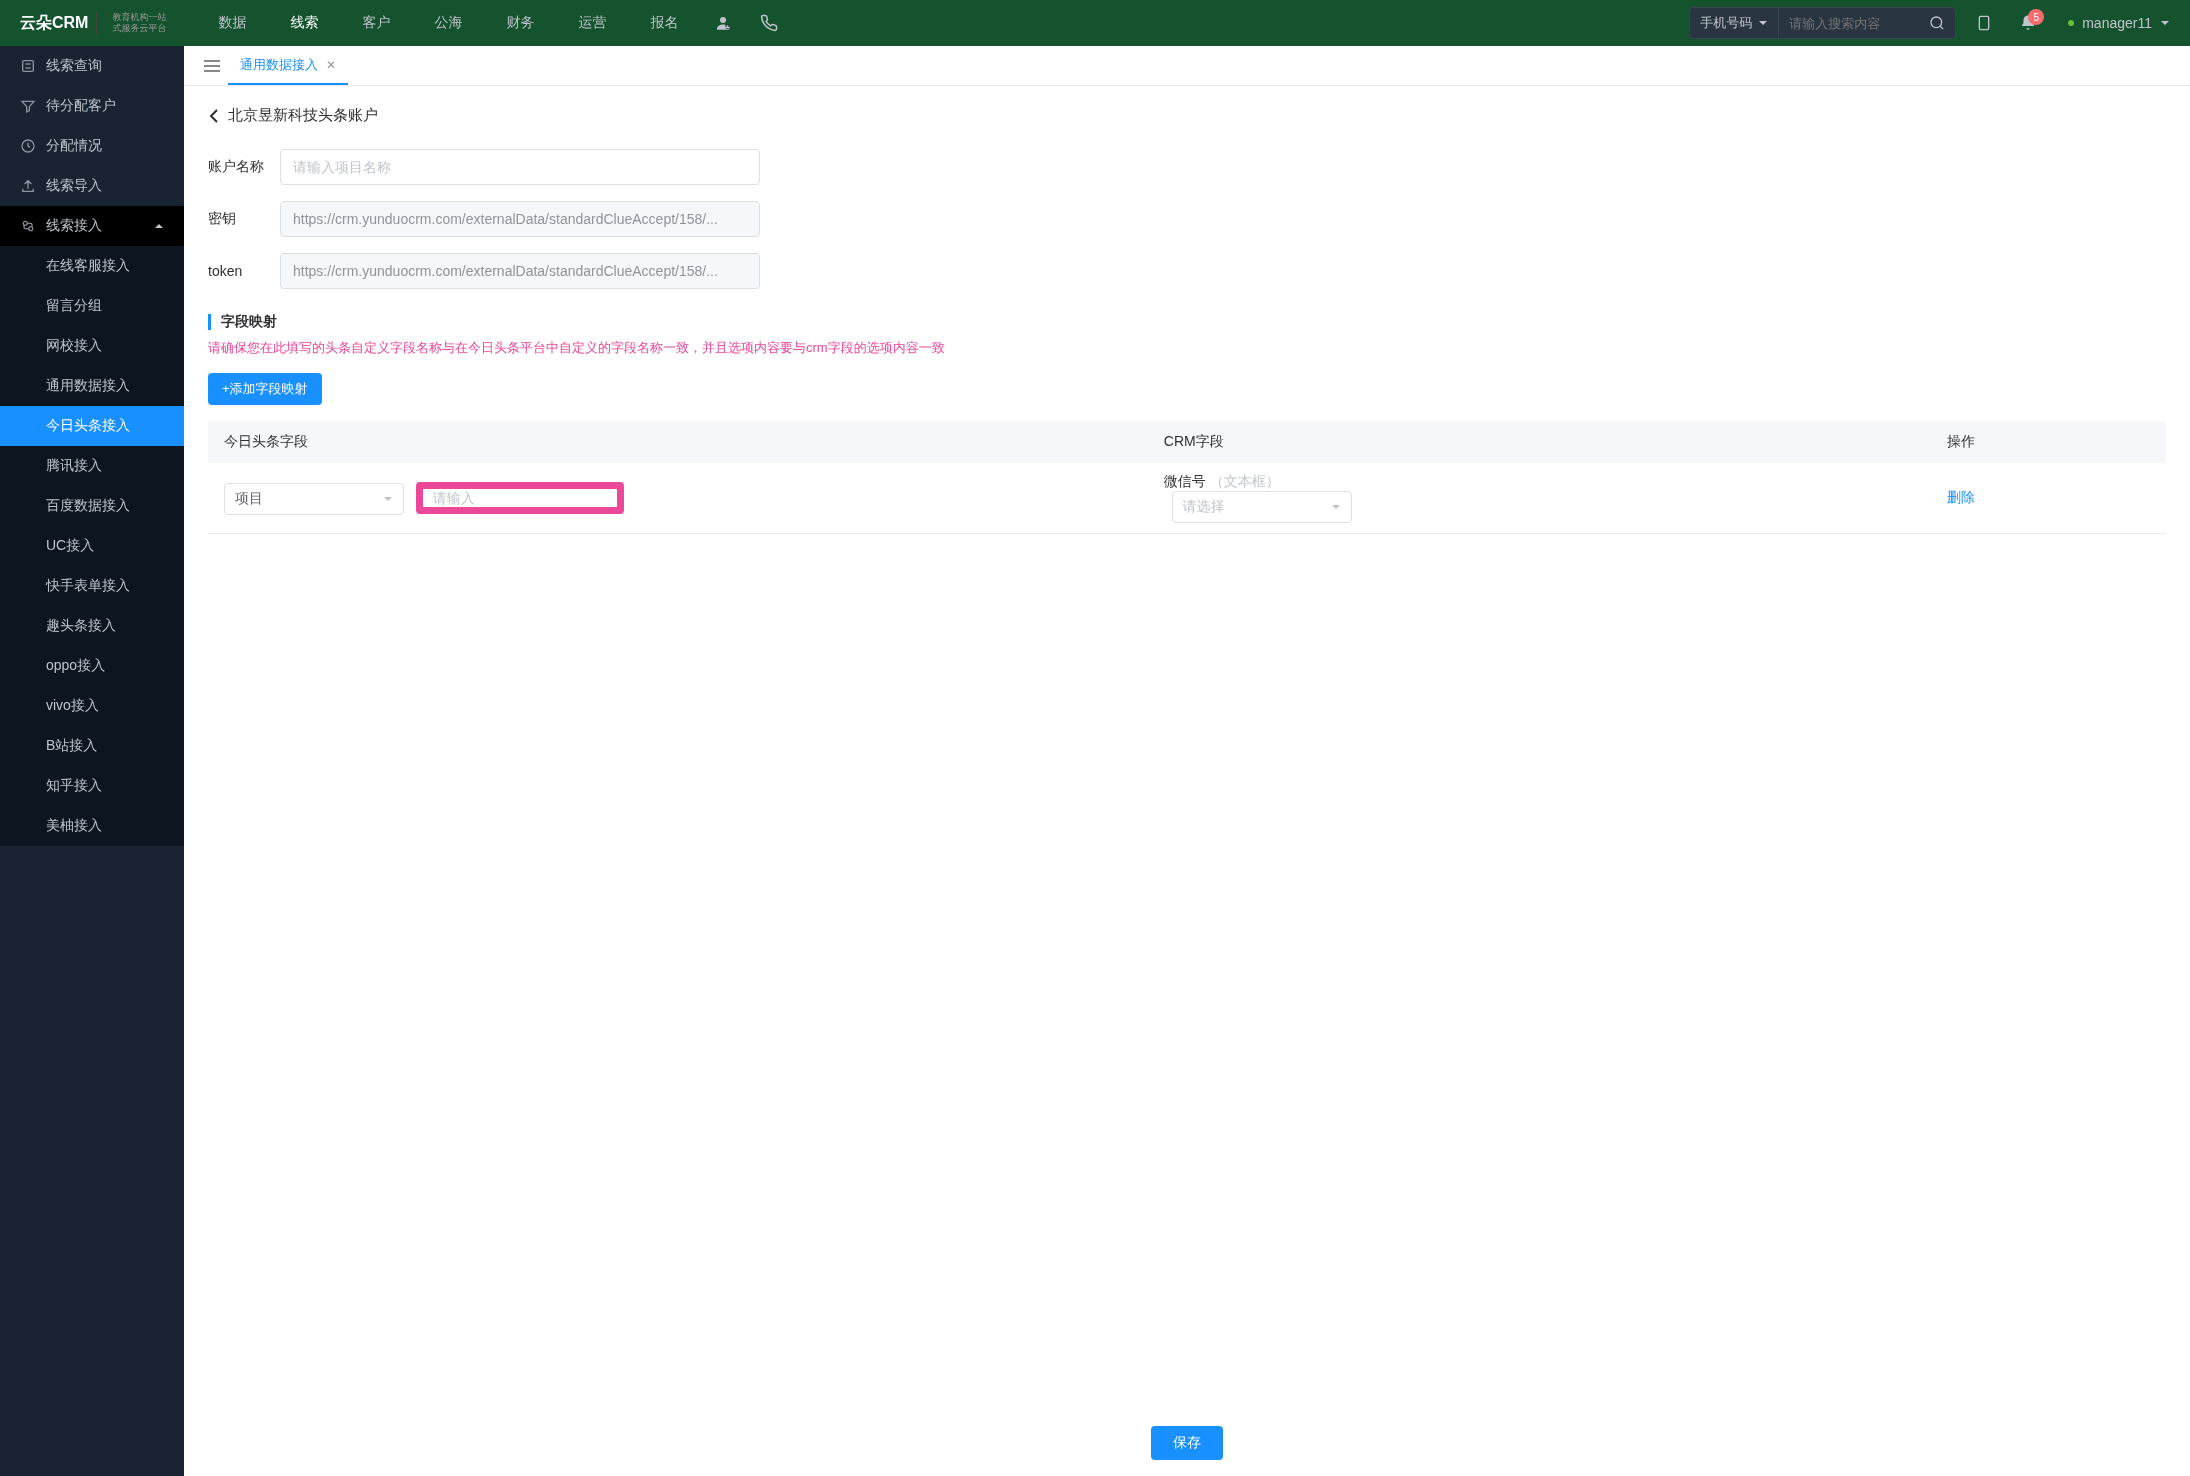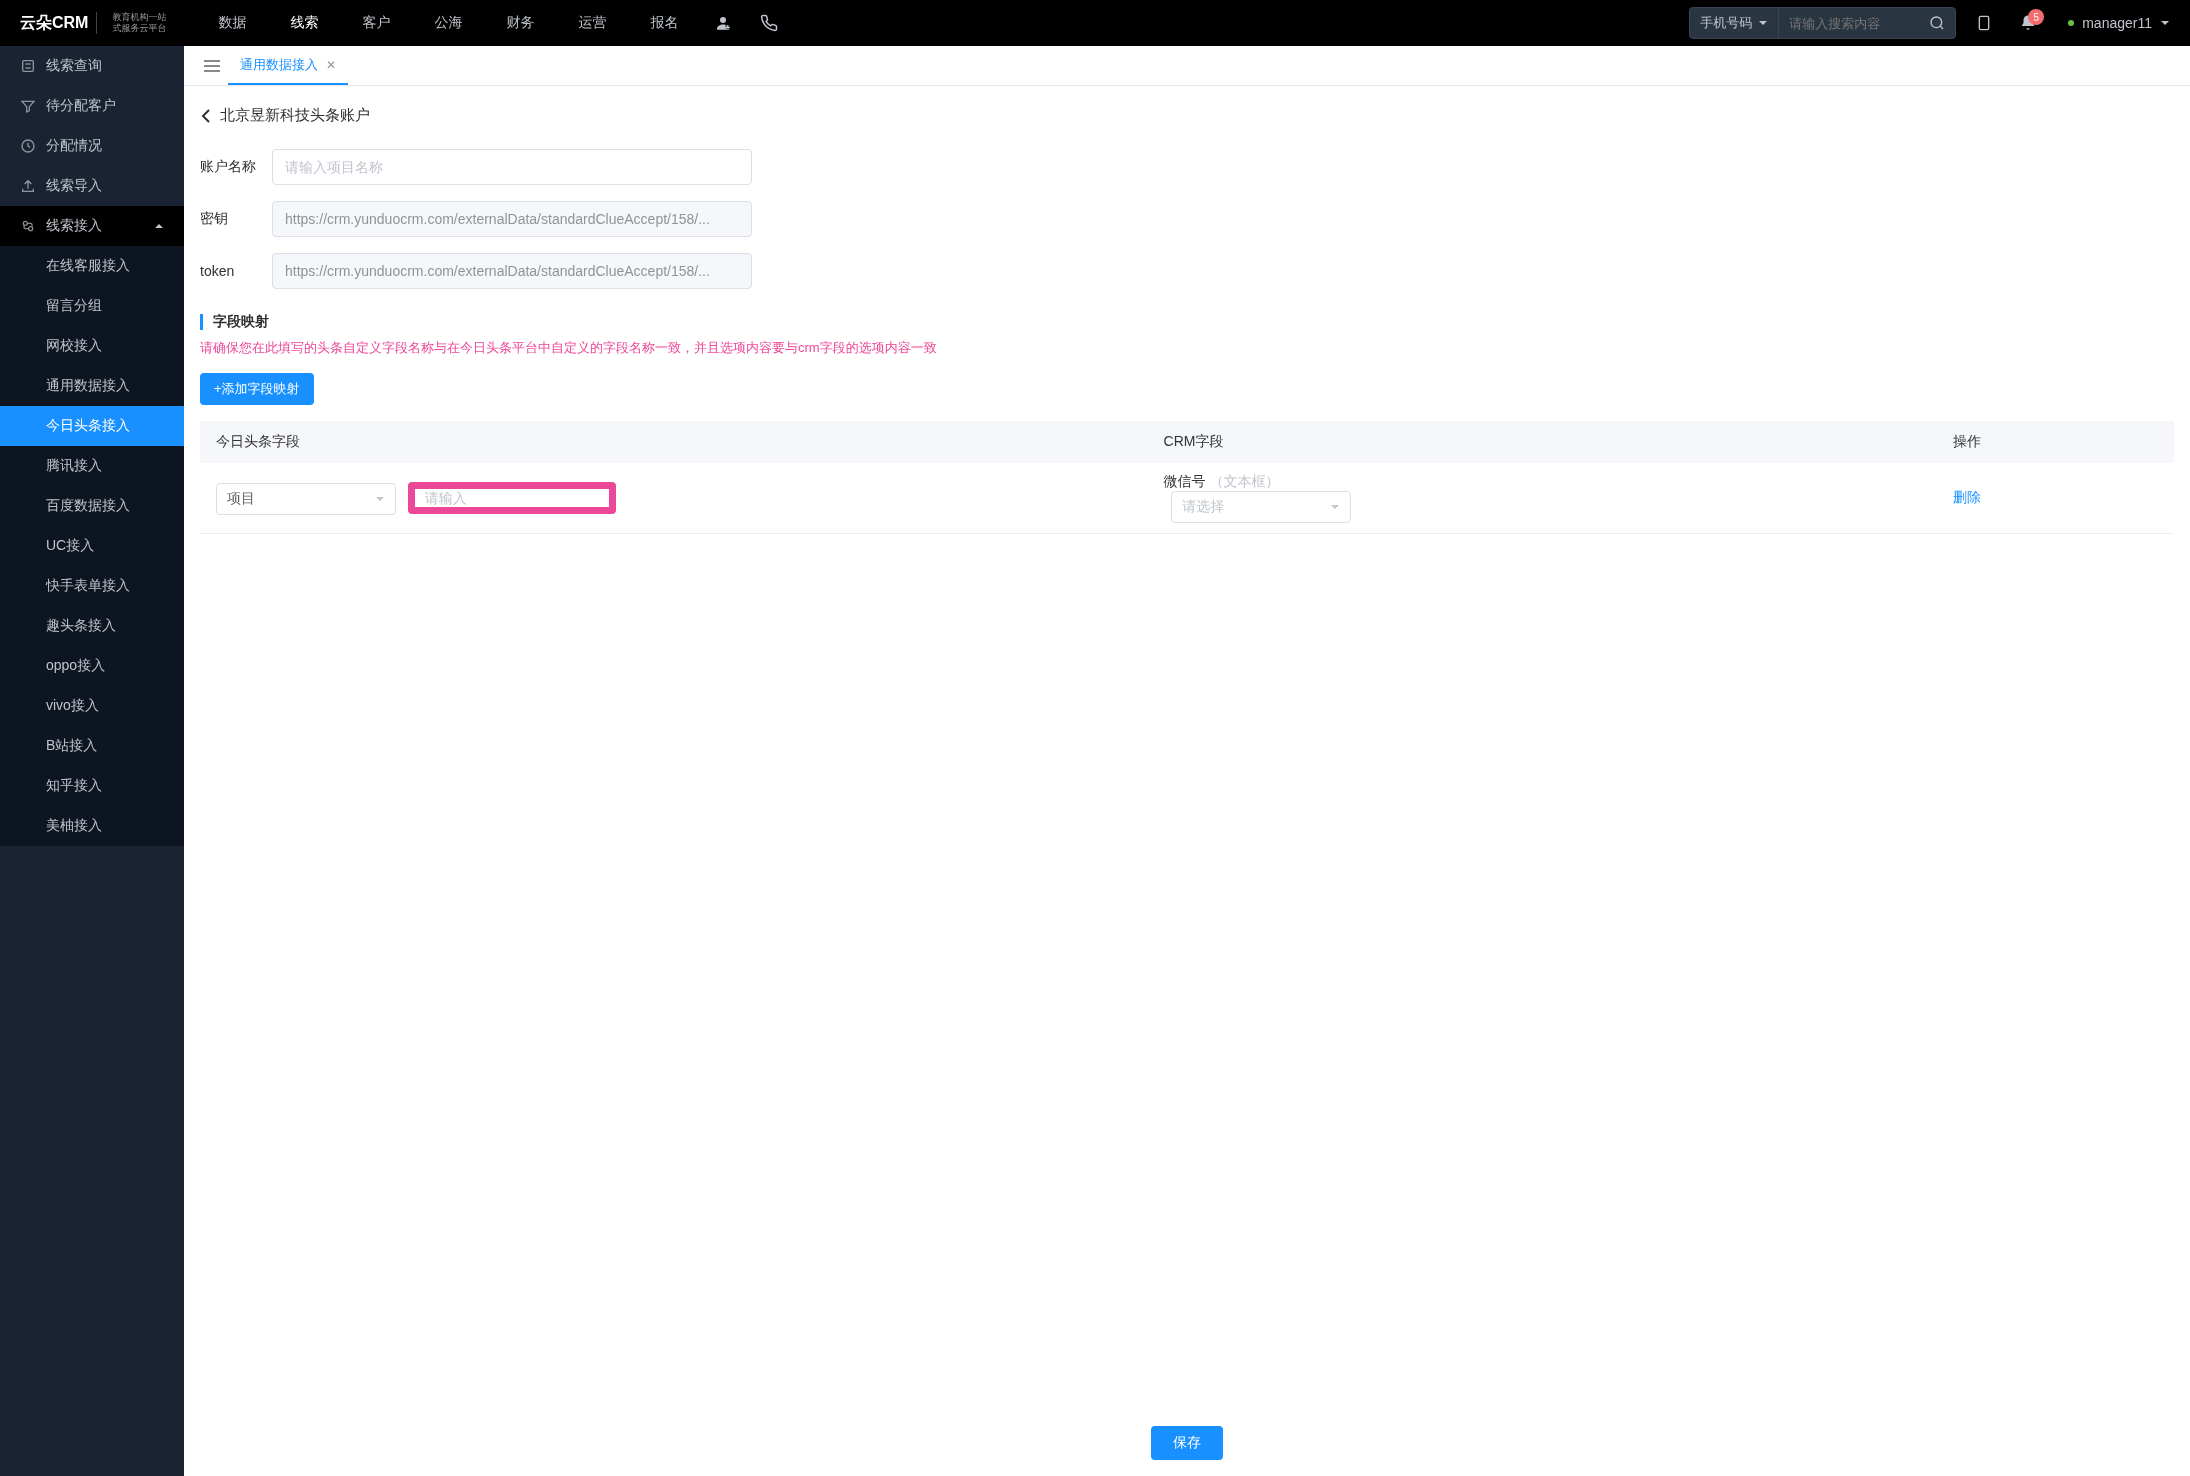--- a/index.html
+++ b/index.html
@@ -1,19 +1,19 @@
 <!DOCTYPE html>
 <html><head>
 <meta charset="utf-8">
 <style>
 * { margin: 0; padding: 0; box-sizing: border-box; }
 body { font-family: -apple-system, BlinkMacSystemFont, "PingFang SC", "Microsoft YaHei", sans-serif; background: #f5f7fa; font-size: 14px; color: #333; }
 
 
-.header { background: #000000; height: 46px; display: flex; align-items: center; padding: 0 0 0 20px; color: #fff; }
+.header { background: #14532d; height: 46px; display: flex; align-items: center; padding: 0 0 0 20px; color: #fff; }
 .logo { display: flex; align-items: center; margin-right: 30px; }
 .logo-text { font-size: 16px; font-weight: 600; color: #fff; }
 .logo-sub { font-size: 9px; color: #999; margin-left: 8px; line-height: 1.2; border-left: 1px solid #444; padding-left: 15px; }
 .nav { display: flex; gap: 0; }
 .nav-item { padding: 0 22px; height: 46px; display: flex; align-items: center; color: #c0c4cc; cursor: pointer; font-size: 14px; }
 .nav-item.active { color: #fff; }
 .nav-icon-item { width: 46px; height: 46px; display: flex; align-items: center; justify-content: center; color: #c0c4cc; cursor: pointer; }
 .header-right { margin-left: auto; display: flex; align-items: center; gap: 12px; padding-right: 20px; }
 .search-group { display: flex; align-items: center; background: #2a3542; border: 1px solid #3a4552; border-radius: 4px; height: 32px; }
 .search-select { background: transparent; border: none; color: #c0c4cc; padding: 0 10px; font-size: 13px; border-right: 1px solid #3a4552; height: 100%; display: flex; align-items: center; cursor: pointer; gap: 6px; }
@@ -36,21 +36,21 @@
 .sidebar-sub { padding-left: 46px; height: 40px; display: flex; align-items: center; cursor: pointer; font-size: 14px; background: #0d1520; }
 .sidebar-sub.active { background: #1890ff; color: #fff; }
 
 
 .main { flex: 1; background: #fff; display: flex; flex-direction: column; overflow: hidden; }
 .tab-bar { display: flex; align-items: center; height: 40px; border-bottom: 1px solid #e4e7ed; padding: 0 12px; }
 .tab-collapse { padding: 0 8px; color: #606266; cursor: pointer; }
 .tab { display: flex; align-items: center; padding: 0 12px; height: 39px; font-size: 13px; color: #1890ff; border-bottom: 2px solid #1890ff; cursor: pointer; gap: 8px; }
 .tab-close { color: #909399; cursor: pointer; font-size: 12px; }
 
-.content { flex: 1; padding: 20px 16px; overflow-y: auto; position: relative; }
+.content { flex: 1; padding: 20px 24px; overflow-y: auto; position: relative; }
 .breadcrumb { display: flex; align-items: center; gap: 8px; margin-bottom: 24px; }
 .back-icon { cursor: pointer; color: #303133; }
 .breadcrumb-title { font-size: 15px; font-weight: 500; color: #303133; }
 
 .form-row { display: flex; align-items: center; margin-bottom: 16px; }
 .form-label { width: 72px; font-size: 14px; color: #303133; }
 .form-input { flex: 0 0 480px; height: 36px; border: 1px solid #dcdfe6; border-radius: 4px; padding: 0 12px; font-size: 14px; color: #606266; outline: none; }
 .form-input::placeholder { color: #c0c4cc; }
 .form-input[readonly] { background: #f5f7fa; color: #909399; cursor: not-allowed; }
 

